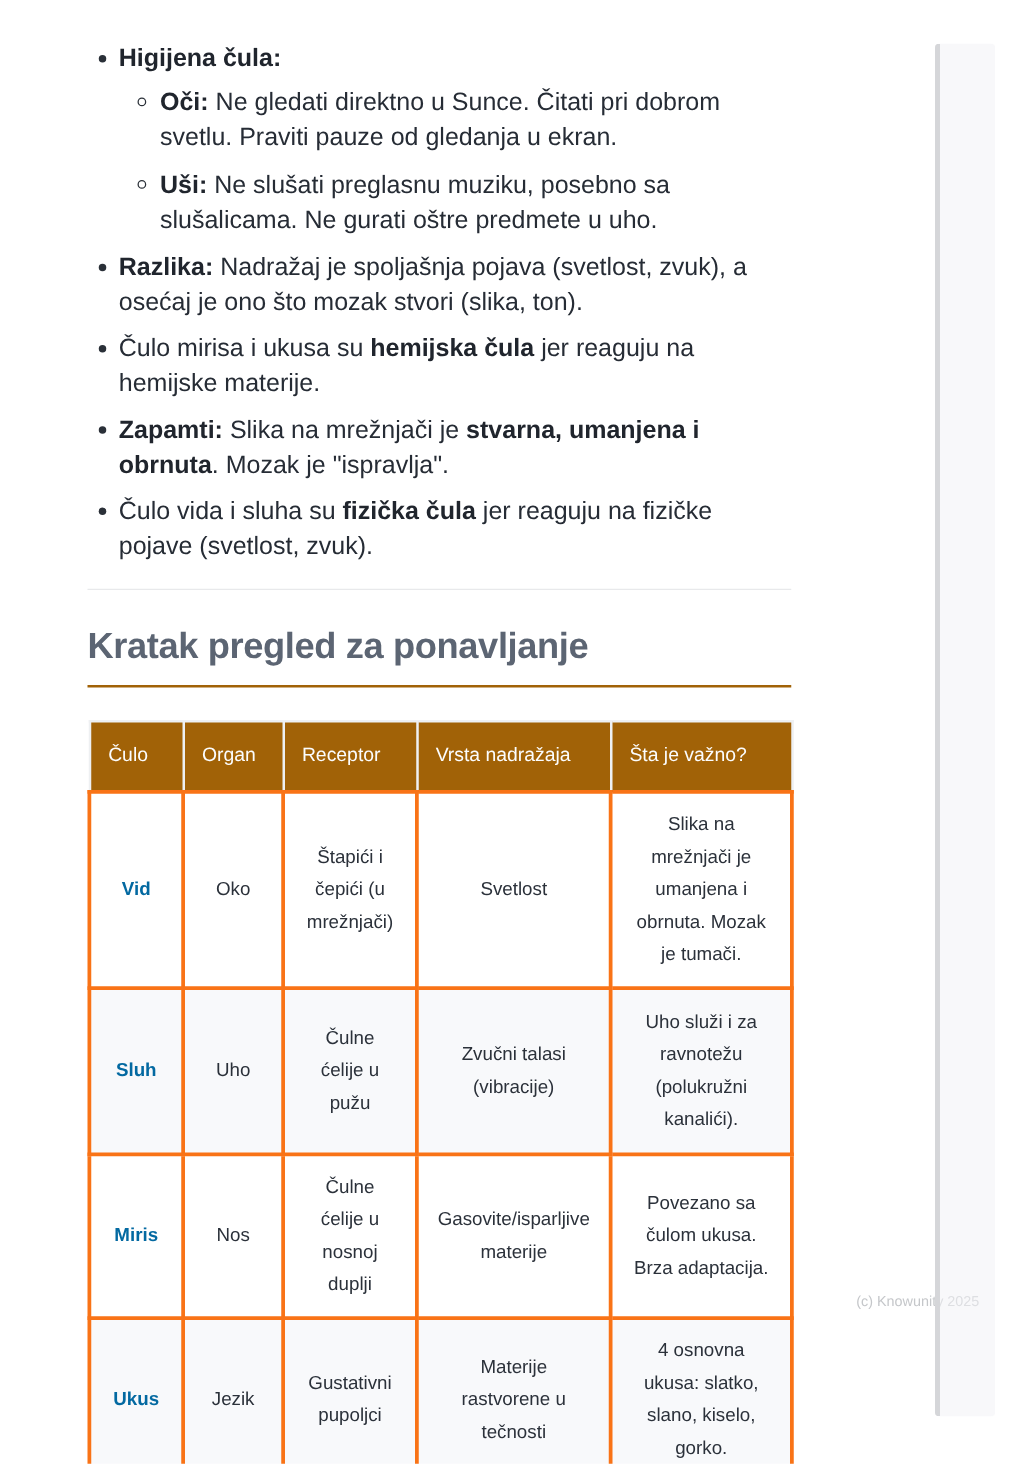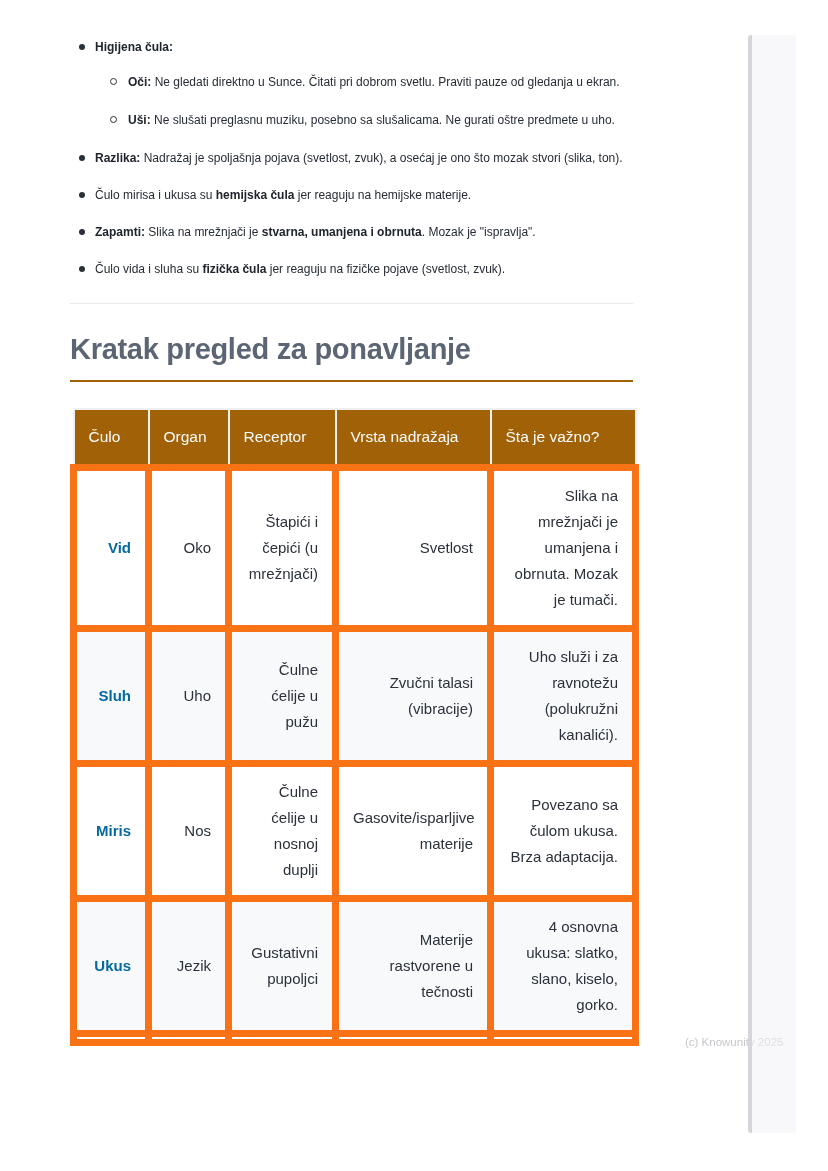--- a/index.html
+++ b/index.html
@@ -1,21 +1,21 @@
 <!DOCTYPE html>
 <html><head>
 <meta charset="utf-8">
 <style>
   html,body{margin:0;padding:0;background:#ffffff;}
   body{width:828px;height:1171px;overflow:hidden;font-family:"Liberation Sans",sans-serif;}
   .page{position:relative;width:828px;height:1171px;background:#ffffff;}
   .content{position:absolute;left:70px;top:0;width:563px;}
 
   
-  ul.notes{list-style:none;margin:33px 0 0 0;padding:0;color:#262c35;font-size:12px;line-height:28px;}
+  ul.notes{list-style:none;margin:33px 0 0 0;padding:0;color:#262c35;font-size:20px;line-height:28px;}
   ul.notes>li{position:relative;padding-left:25px;margin-bottom:9px;}
   ul.notes>li::before{content:"";position:absolute;left:9px;top:11px;width:6px;height:6px;border-radius:50%;background:#2a3038;}
   ul.sub{list-style:none;margin:7px 0 0 0;padding:0;}
   ul.sub>li{position:relative;padding-left:33px;margin-bottom:10px;}
   ul.sub>li::before{content:"";position:absolute;left:15px;top:10px;width:5px;height:5px;border:1.5px solid #2a3038;border-radius:50%;background:transparent;}
   .notes b{font-weight:700;color:#20252d;}
 
   hr.rule{border:none;border-top:1px solid #e8e9eb;margin:20px 0 0 0;}
 
   h2.section-heading{margin:28px 0 0 0;padding:0 0 13px 0;font-size:29px;line-height:35px;font-weight:700;
@@ -23,21 +23,21 @@
 
   
   table.summary{border-collapse:collapse;table-layout:fixed;width:562px;margin-top:26px;font-size:15px;line-height:26px;color:#2b313a;}
   table.summary col.col-0{width:75px;}
   table.summary col.col-1{width:80px;}
   table.summary col.col-2{width:107px;}
   table.summary col.col-3{width:155px;}
   table.summary col.col-4{width:145px;}
   table.summary th{background:#a16207;color:#fcfdfe;font-weight:500;font-size:15.5px;text-align:left;
     padding:14px 14px;border:2px solid #eef0f2;height:55px;box-sizing:border-box;}
-  table.summary td{border:7px solid #f97316;padding:12px 14px;vertical-align:middle;text-align:right;box-sizing:border-box;background:#ffffff;}
+  table.summary td{border:3px solid #f97316;padding:12px 14px;vertical-align:middle;text-align:center;box-sizing:border-box;background:#ffffff;}
   table.summary tbody tr:nth-child(even) td{background:#f8f9fb;}
   table.summary tbody tr:nth-child(1){height:155px;}
   table.summary tbody tr:nth-child(2){height:133px;}
   table.summary tbody tr:nth-child(3){height:130px;}
   table.summary tbody tr:nth-child(4){height:125px;}
   table.summary tr.sliver{height:9px;}
   table.summary tr.sliver td{padding:0;height:9px;}
   table.summary td b{font-weight:700;color:#0369a1;}
 
   .watermark{position:absolute;left:685px;top:1036px;font-size:11.5px;color:#c5c7ca;white-space:nowrap;}

